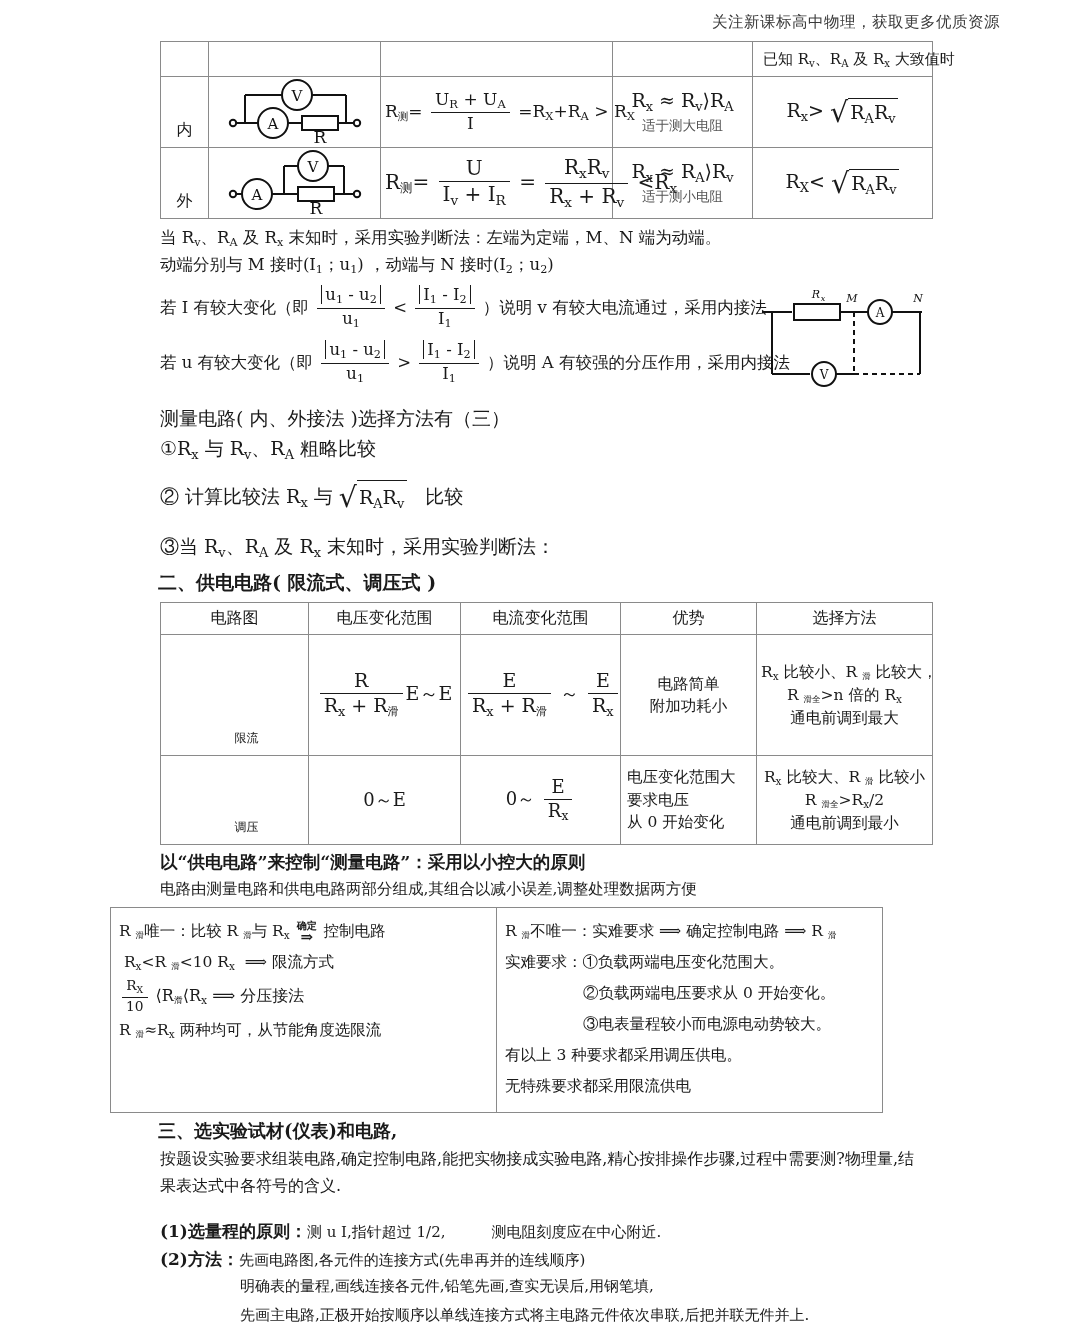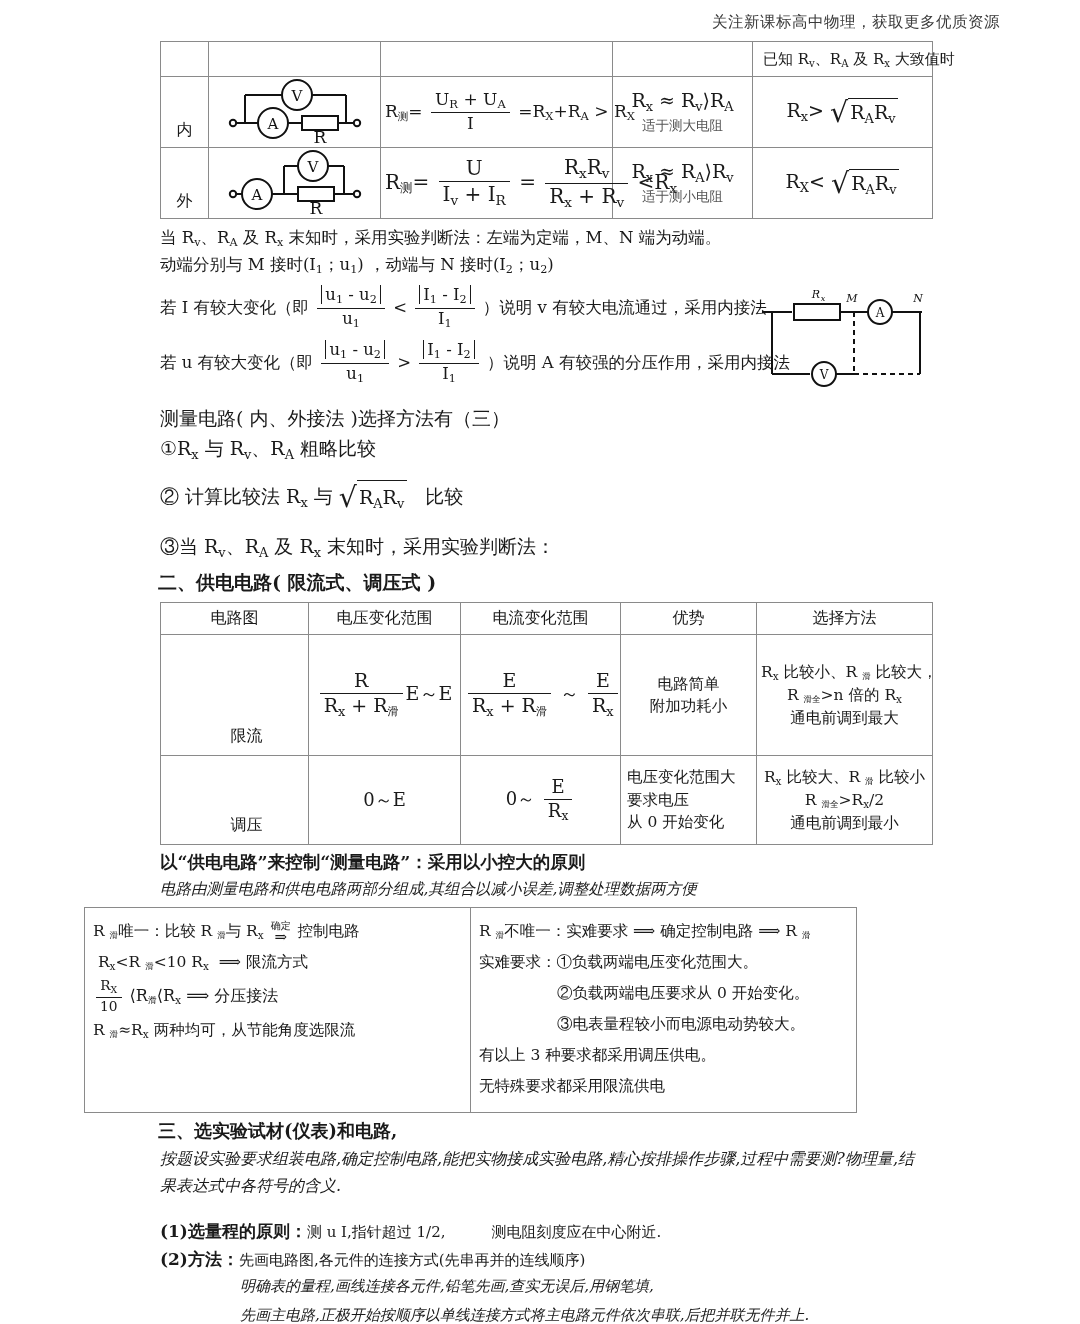--- a/index.html
+++ b/index.html
@@ -103,46 +103,47 @@
   
   .t2-wrap { margin: 6px 0 0 160px; }
   table.t2 { width: 772px; }
   table.t2 td { text-align: center; }
   .t2 th {
     border: 1px solid #8a8a8a;
     font-weight: normal;
     font-size: 16px;
     padding: 5px 2px;
   }
-  .t2 .rowname { vertical-align: bottom; padding-bottom: 8px; font-size: 16px; padding-left: 28px; }
+  .t2 .rowname { vertical-align: bottom; padding-bottom: 8px; font-size: 12px; padding-left: 28px; }
   .t2 .stack { font-size: 15.5px; line-height: 1.45; }
 
   
-  .t3-wrap { margin: 6px 0 0 84px; }
+  .t3-wrap { margin: 6px 0 0 110px; }
   table.t3 { width: 772px; }
   table.t3 td {
     vertical-align: top;
     padding: 8px 8px 10px 8px;
     font-size: 15.5px;
     line-height: 2.0;
   }
   .t3 .line { white-space: nowrap; }
   .t3 .indent { padding-left: 78px; }
 
   .arrowlab {
     display: inline-block;
     text-align: center;
     line-height: .95;
     vertical-align: middle;
     margin: 0 2px;
+    font-weight: bold;
   }
   .arrowlab .top { display:block; font-size: 10px; }
   .arrowlab .bot { display:block; font-size: 15px; }
 
-  .note-line { margin: 0 0 0 160px; font-size: 15.5px; width: 772px; line-height: 1.5; font-style: italic;}
+  .note-line { margin: 0 0 0 160px; font-size: 15.5px; width: 772px; line-height: 1.5;}
   .underline-wavy { text-decoration: underline; }
 </style>
 </head>
 <body>
 
 <div class="page">
 
   <div class="header">关注新课标高中物理，获取更多优质资源</div>
 
   <div class="t1-wrap">

